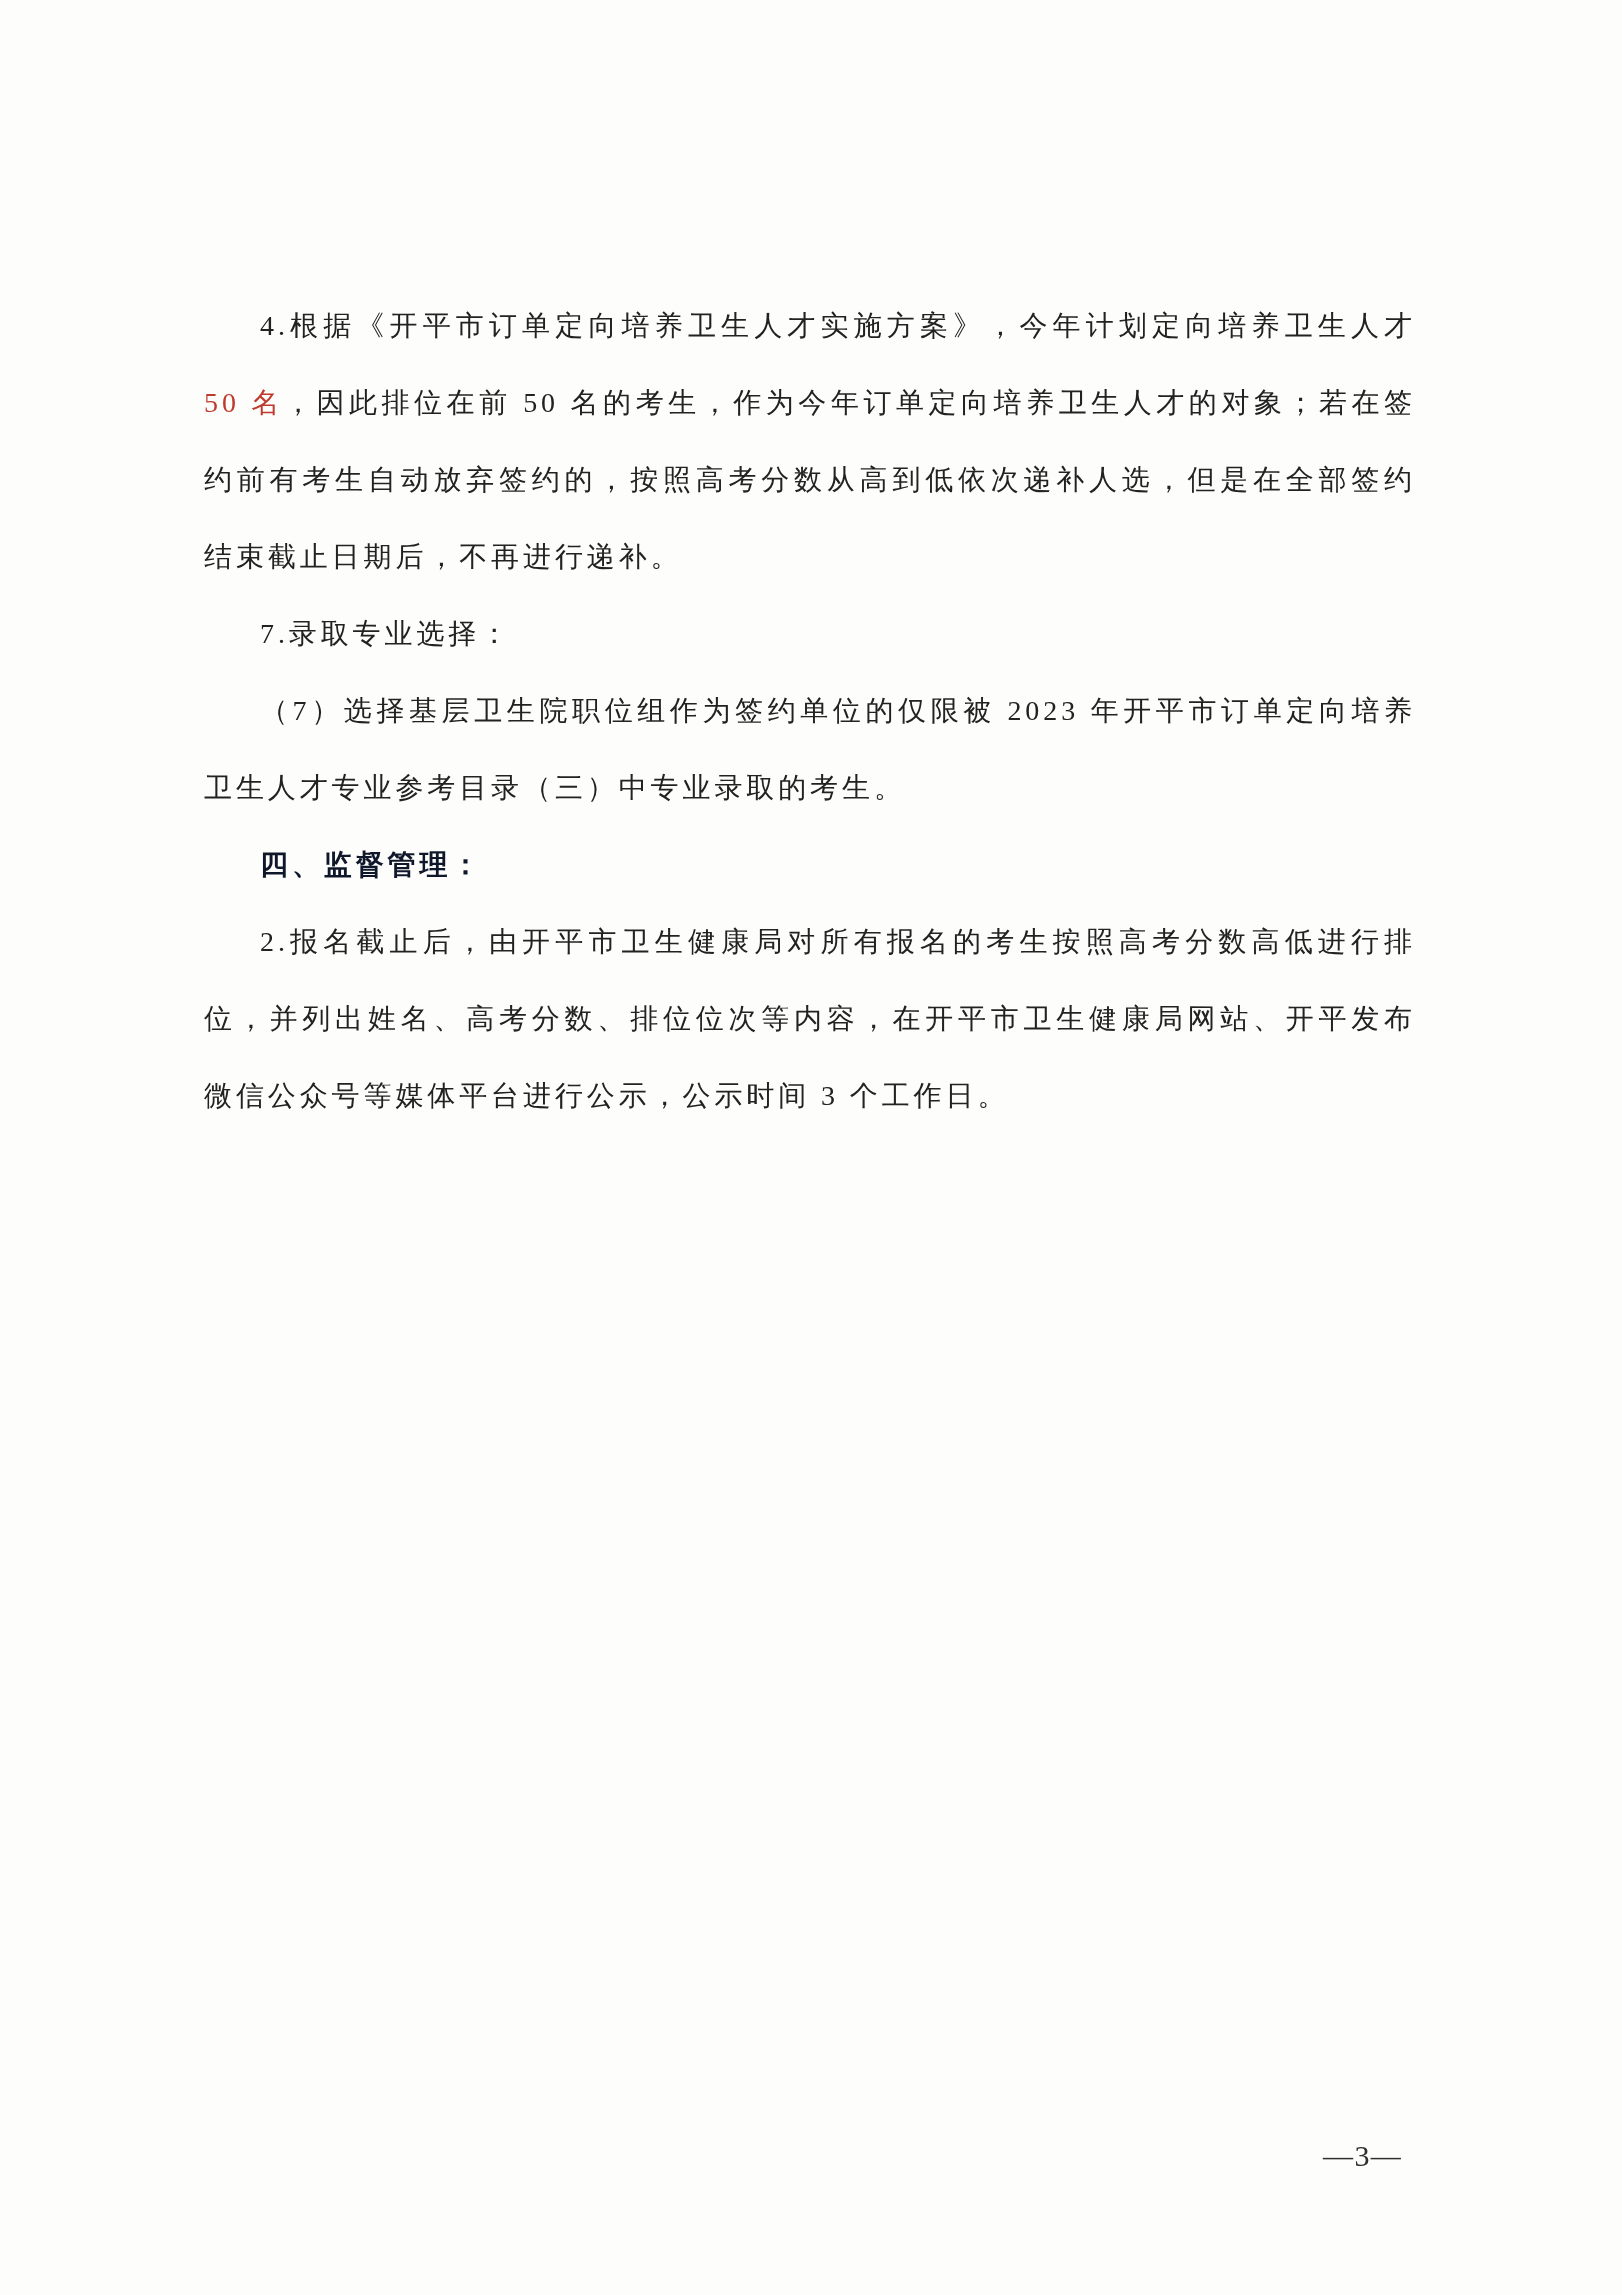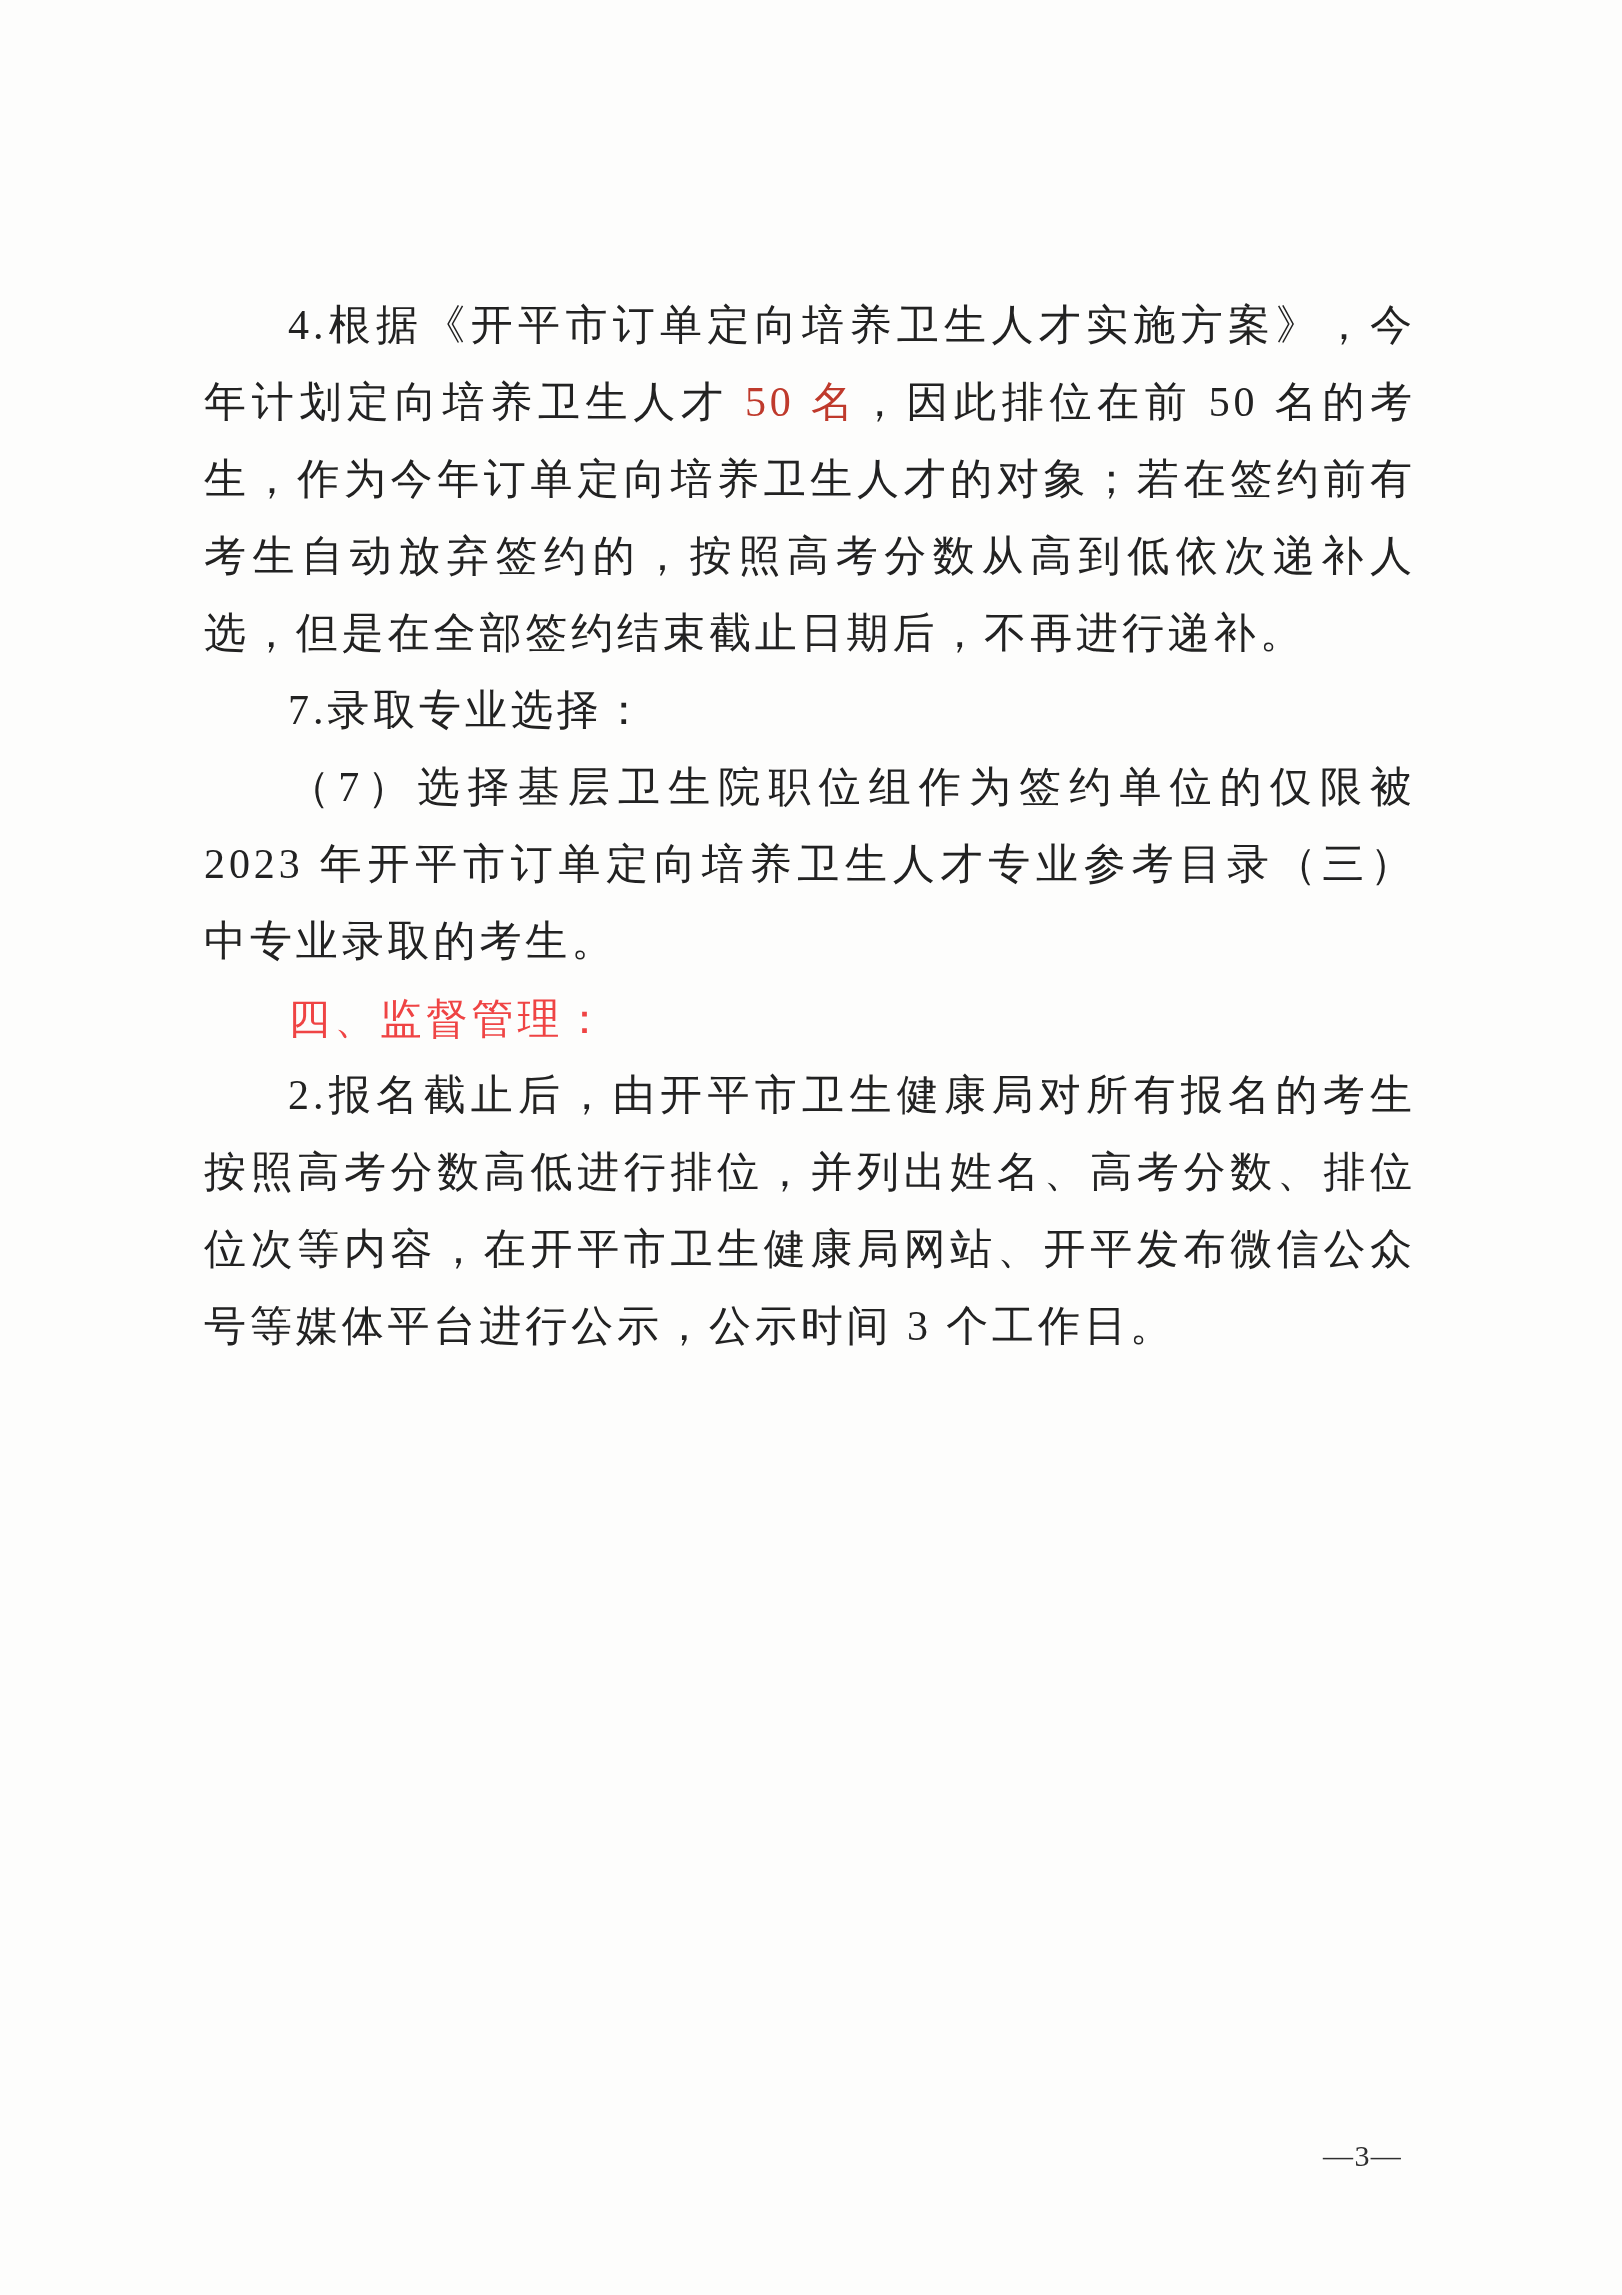--- a/index.html
+++ b/index.html
@@ -14,38 +14,38 @@
     background: #fdfdfc;
     overflow: hidden;
     font-family: "Liberation Serif", "DejaVu Serif", serif;
     color: #222222;
   }
   .content {
     position: absolute;
     left: 204px;
     top: 287px;
     width: 1212px;
-    font-size: 42px;
+    font-size: 28px;
     line-height: 77px;
     letter-spacing: 3.9px;
     text-align: justify;
     text-justify: inter-character;
   }
   .content p {
     margin: 0;
     padding: 0;
     text-indent: 2em;
   }
   .red {
     color: #bf3a2c;
   }
   .heading {
     font-family: "Liberation Sans", "DejaVu Sans", sans-serif;
-    font-weight: normal;
-    color: #ef4444;
+    font-weight: bold;
+    color: #0f172a;
   }
   .page-number {
     position: absolute;
     top: 2141px;
     right: 221px;
     font-size: 30px;
     line-height: 1;
     letter-spacing: 1.3px;
     color: #2f2f2f;
   }

